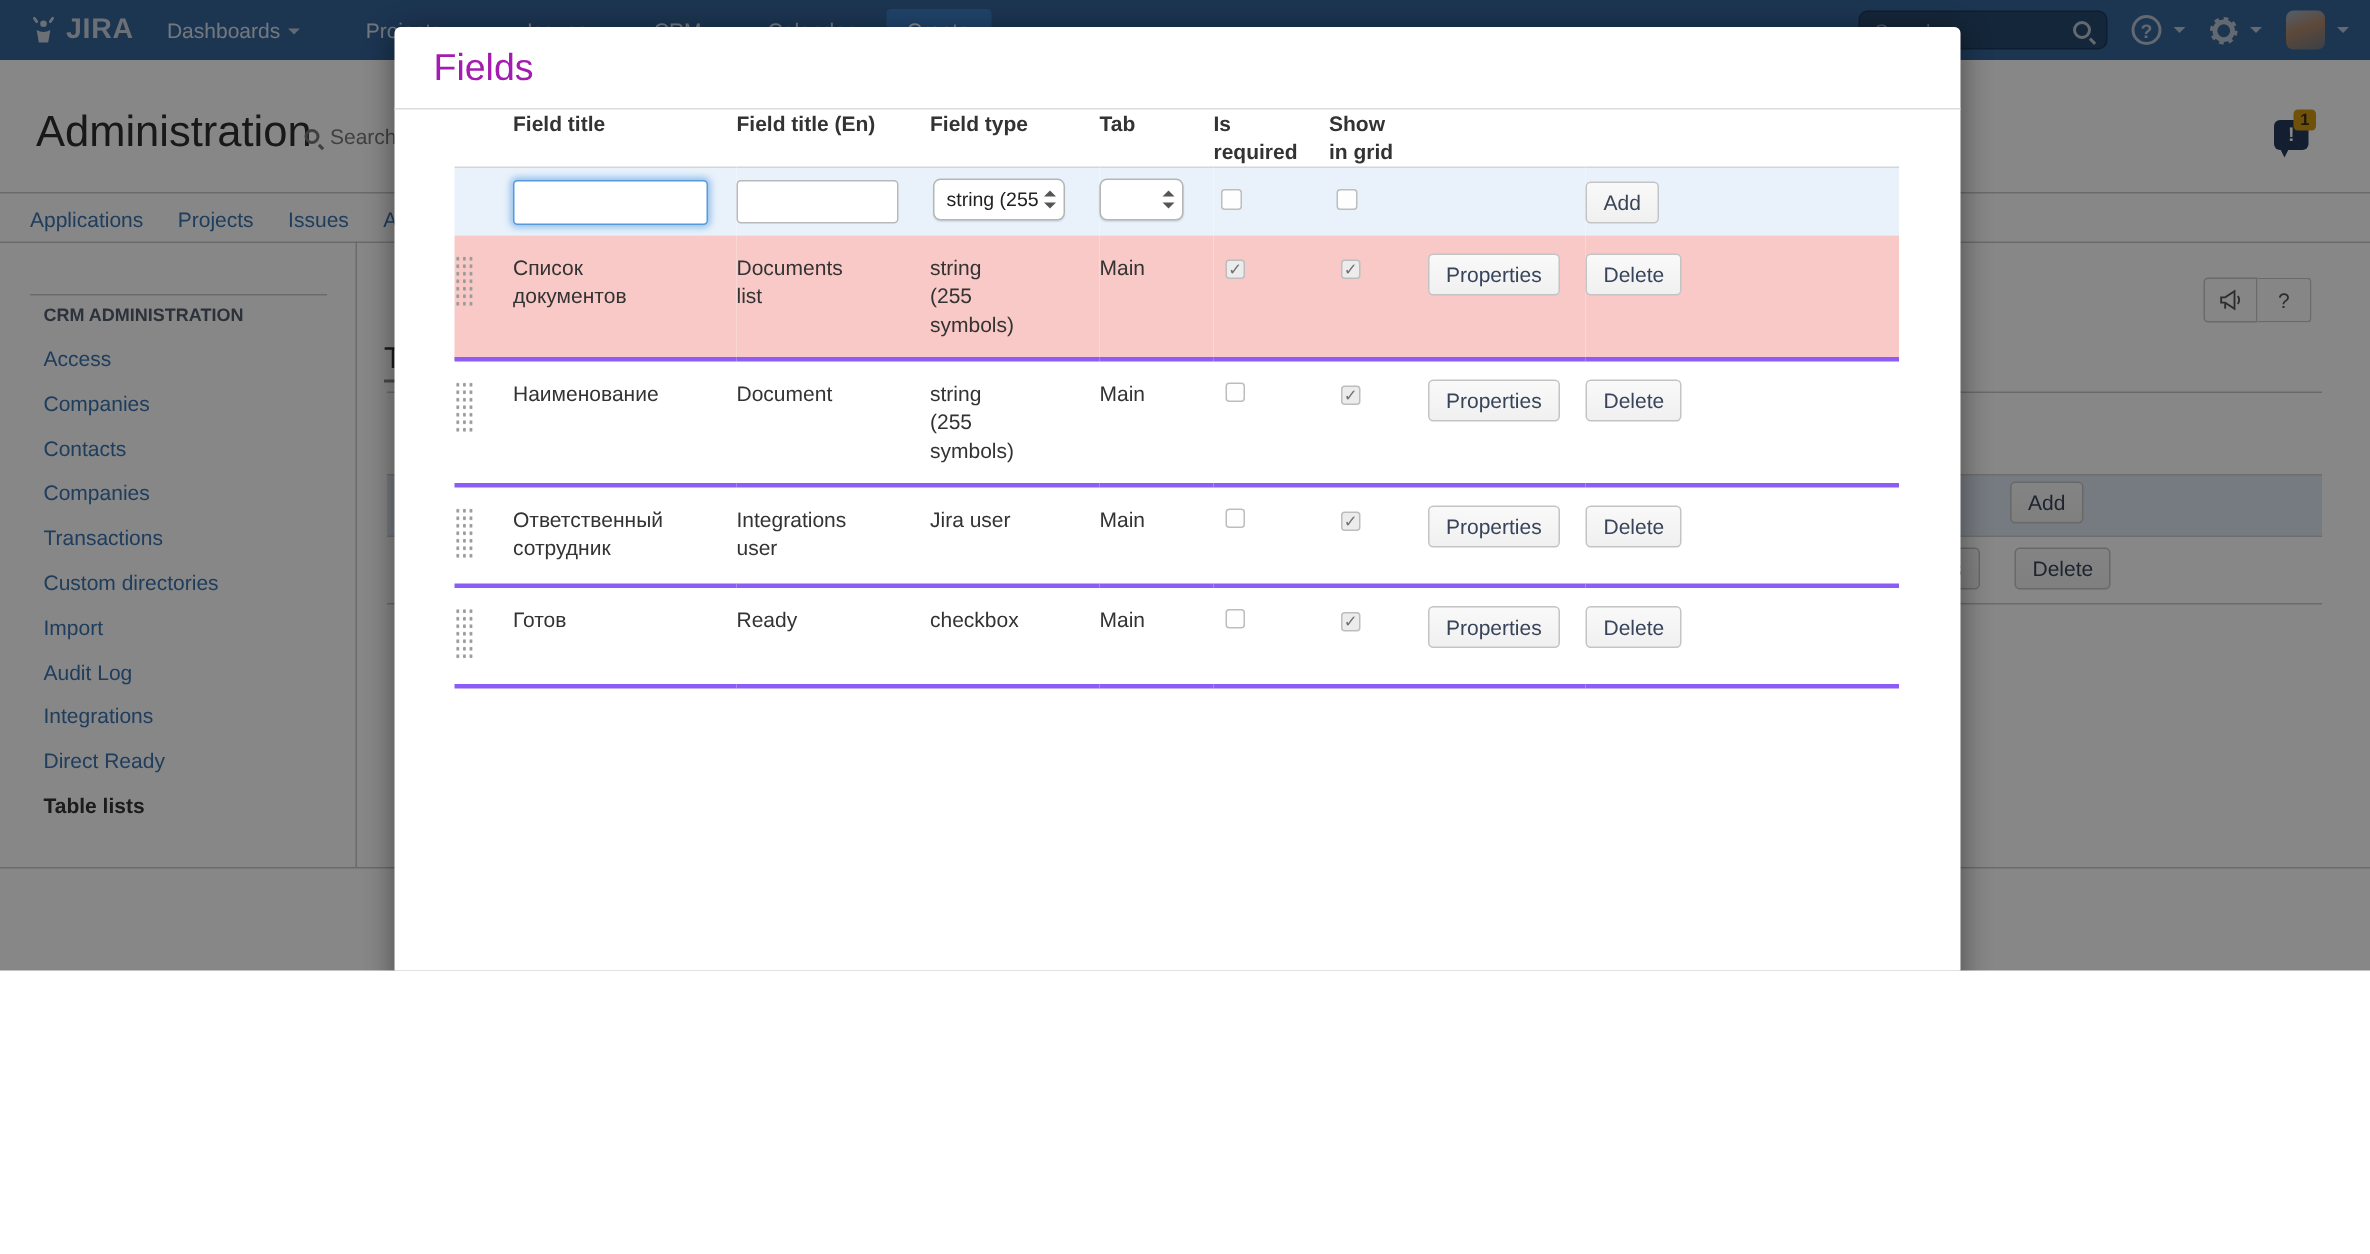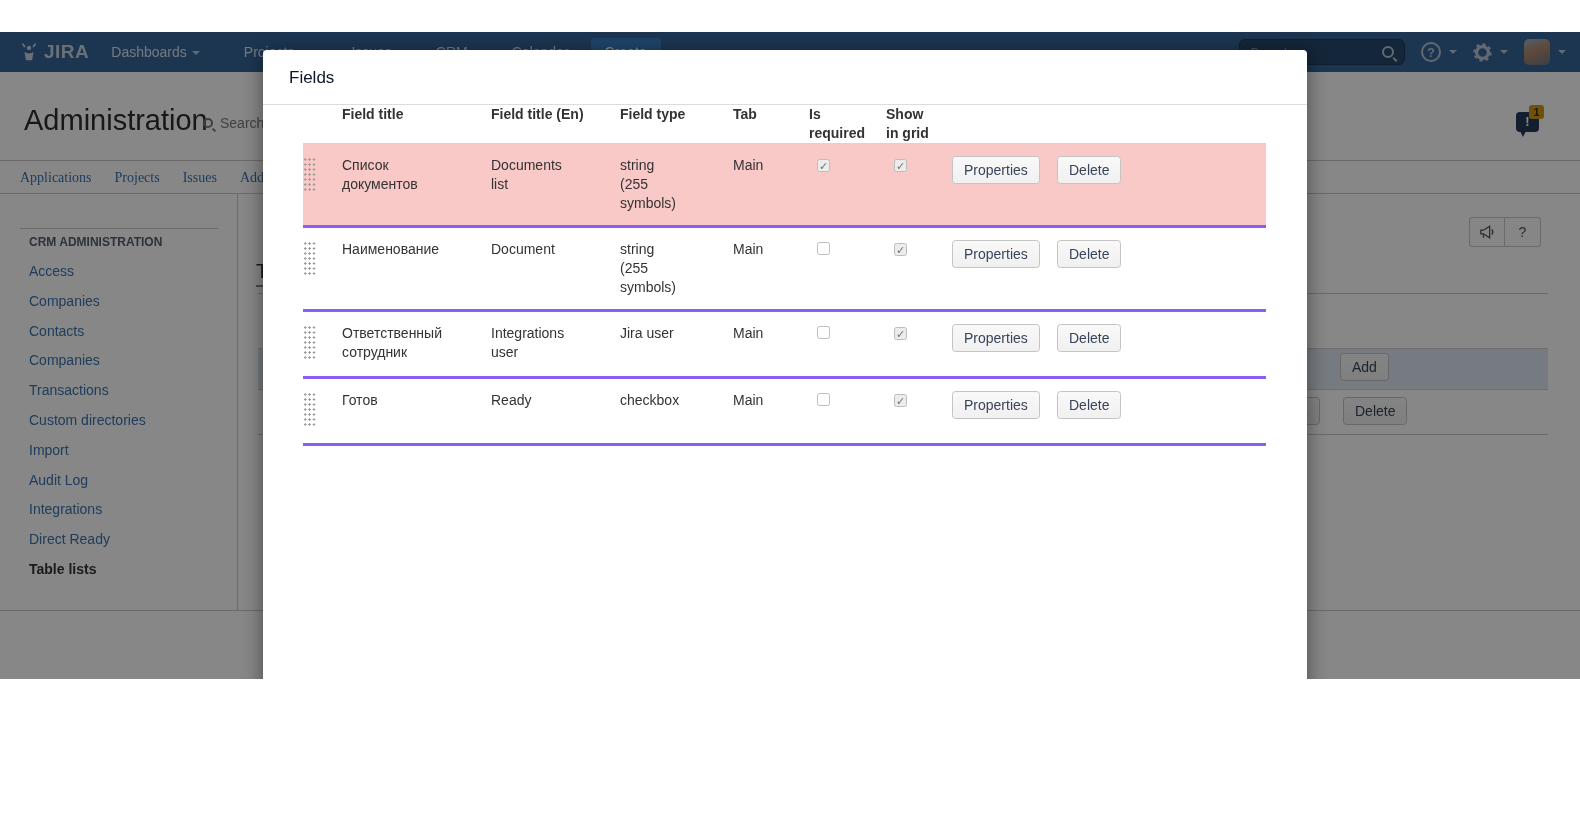--- a/index.html
+++ b/index.html
@@ -1,18 +1,18 @@
 <!DOCTYPE html>
 <html><head>
 <meta charset="utf-8">
 <style>
   * { margin:0; padding:0; box-sizing:border-box; }
   html,body { width:1580px; height:836px; overflow:hidden; background:#fff;
               font-family:"Liberation Sans","DejaVu Sans",sans-serif; }
-  .page { position:relative; width:1580px; height:647px; background:#fff; overflow:hidden;margin-top:32px; }
+  .page { position:relative; width:1580px; height:647px; background:#fff; overflow:hidden; }
 
   
   .topnav { position:absolute; left:0; top:0; width:1580px; height:40px; background:#35659a;
             display:flex; align-items:center; z-index:1; }
   .brand { display:flex; align-items:center; margin-left:18px; gap:4px; }
   .brand svg { display:block; }
   .brand-text { color:#c9d3df; font-size:19px; font-weight:bold; letter-spacing:.5px; }
   .nav-items { display:flex; align-items:center; margin-left:22px; gap:44px; }
   .nav-item { color:#dbe3ee; font-size:14px; cursor:pointer; white-space:nowrap; }
   .caret { display:inline-block; margin-left:5px; width:0; height:0;
@@ -45,21 +45,21 @@
   .notif-bubble { width:23px; height:20px; background:#243a5c; border-radius:4px; color:#fff;
                   font-weight:bold; font-size:13px; text-align:center; line-height:20px; position:relative; }
   .notif-bubble::after { content:""; position:absolute; left:4px; bottom:-5px; width:0; height:0;
                   border-left:3px solid transparent; border-right:3px solid transparent; border-top:6px solid #243a5c; }
   .notif-badge { position:absolute; left:13px; top:-7px; min-width:15px; height:14px; background:#d29a12;
                  border-radius:3px; color:#3a2f10; font-size:11px; font-weight:bold; text-align:center; line-height:14px; }
 
   .hline { position:absolute; background:#c9c9c9; height:1px; z-index:1; }
   .vline { position:absolute; background:#c9c9c9; width:1px; z-index:1; }
 
-  .tabs { position:absolute; left:20px; top:138px; display:flex; gap:23px; z-index:1;font-family:Liberation Serif, serif; }
+  .tabs { position:absolute; left:20px; top:138px; display:flex; gap:23px; z-index:1; }
   .tab { color:#3b73af; font-size:14px; cursor:pointer; white-space:nowrap; }
 
   
   .side-head { position:absolute; left:29px; top:203px; font-size:12px; font-weight:bold; color:#555f6e; z-index:1; }
   .side-list { position:absolute; left:29px; top:231px; list-style:none; z-index:1; }
   .side-list li { height:29.8px; font-size:14px; color:#3b73af; cursor:pointer; white-space:nowrap; }
   .side-list li.active { color:#333; font-weight:bold; cursor:default; }
 
   
   .bgpage-title { position:absolute; left:256px; top:228px; font-size:20px; color:#333; z-index:1; white-space:nowrap; }
@@ -76,21 +76,21 @@
   .bg-add { position:absolute; left:1340px; top:321px; z-index:1; }
   .bg-props { position:absolute; left:1232px; top:365px; z-index:1; }
   .bg-del { position:absolute; left:1343px; top:365px; z-index:1; }
   .bg-dash { position:absolute; left:256px; top:253px; width:14px; height:2px; background:#8a8a8a; z-index:1; }
 
   
   .overlay { position:absolute; left:0; top:0; width:1580px; height:836px; background:rgba(0,0,0,0.47); z-index:50; }
   .modal { position:absolute; left:263px; top:18px; width:1044px; height:795px; background:#fff;
            border-radius:4px; box-shadow:0 4px 20px rgba(0,0,0,.45); z-index:100; }
   .modal-header { height:55px; border-bottom:1px solid #dcdcdc; padding-left:26px; }
-  .modal-title { font-size:17px; color:#0f172a; line-height:55px; }
+  .modal-title { font-size:25px; color:#a21caf; line-height:55px; }
   .modal-footer { position:absolute; left:0; bottom:0; width:100%; height:51px; background:#f6f6f6;
                   border-top:1px solid #ddd; border-radius:0 0 4px 4px; }
   .close-link { position:absolute; right:22px; top:0; line-height:50px; color:#3b73af; font-size:14px;
                 text-decoration:none; cursor:pointer;font-style:italic; }
 
   
   table.fields { border-collapse:collapse; table-layout:fixed; width:963px; margin-left:40px; }
   table.fields td, table.fields th { vertical-align:top; text-align:left; font-size:14px; color:#333; padding:0; }
   th .h-inner { font-weight:bold; line-height:19px; }
   thead th { padding:42px 0 13px 0; border-bottom:1px solid #d5d5d5; }
@@ -277,20 +277,41 @@
             </th>
           <th class="col-grid">
               <div class="h-inner">Show in grid</div>
             </th>
           <th></th>
             <th></th>
         </tr>
       </thead>
       <tbody>
 
+        <tr class="input-row">
+          <td></td>
+          <td class="col-title"><input class="txt focused" value="" style=""></td>
+          <td class="col-en"><input class="txt small" value="" style=""></td>
+          <td class="col-type">
+            <span class="fselect w-type">
+              <span>string (255</span>
+              <span class="stepper"></span>
+            </span>
+          </td>
+          <td class="col-tab">
+            <span class="fselect w-tab">
+              <span></span>
+              <span class="stepper"></span>
+            </span>
+          </td>
+          <td class="col-req"><span class="cb form-cb"></span></td>
+          <td class="col-grid"><span class="cb form-cb"></span></td>
+          <td></td>
+          <td><button class="btn">Add</button></td>
+        </tr>
 
         <tr class="data-row highlighted" data-row="0">
           <td><span class="drag-handle"></span></td>
           <td class="col-title">
               <div class="inner">Список документов</div>
             </td>
           <td class="col-en">
               <div class="inner">Documents list</div>
             </td>
           <td class="col-type">

